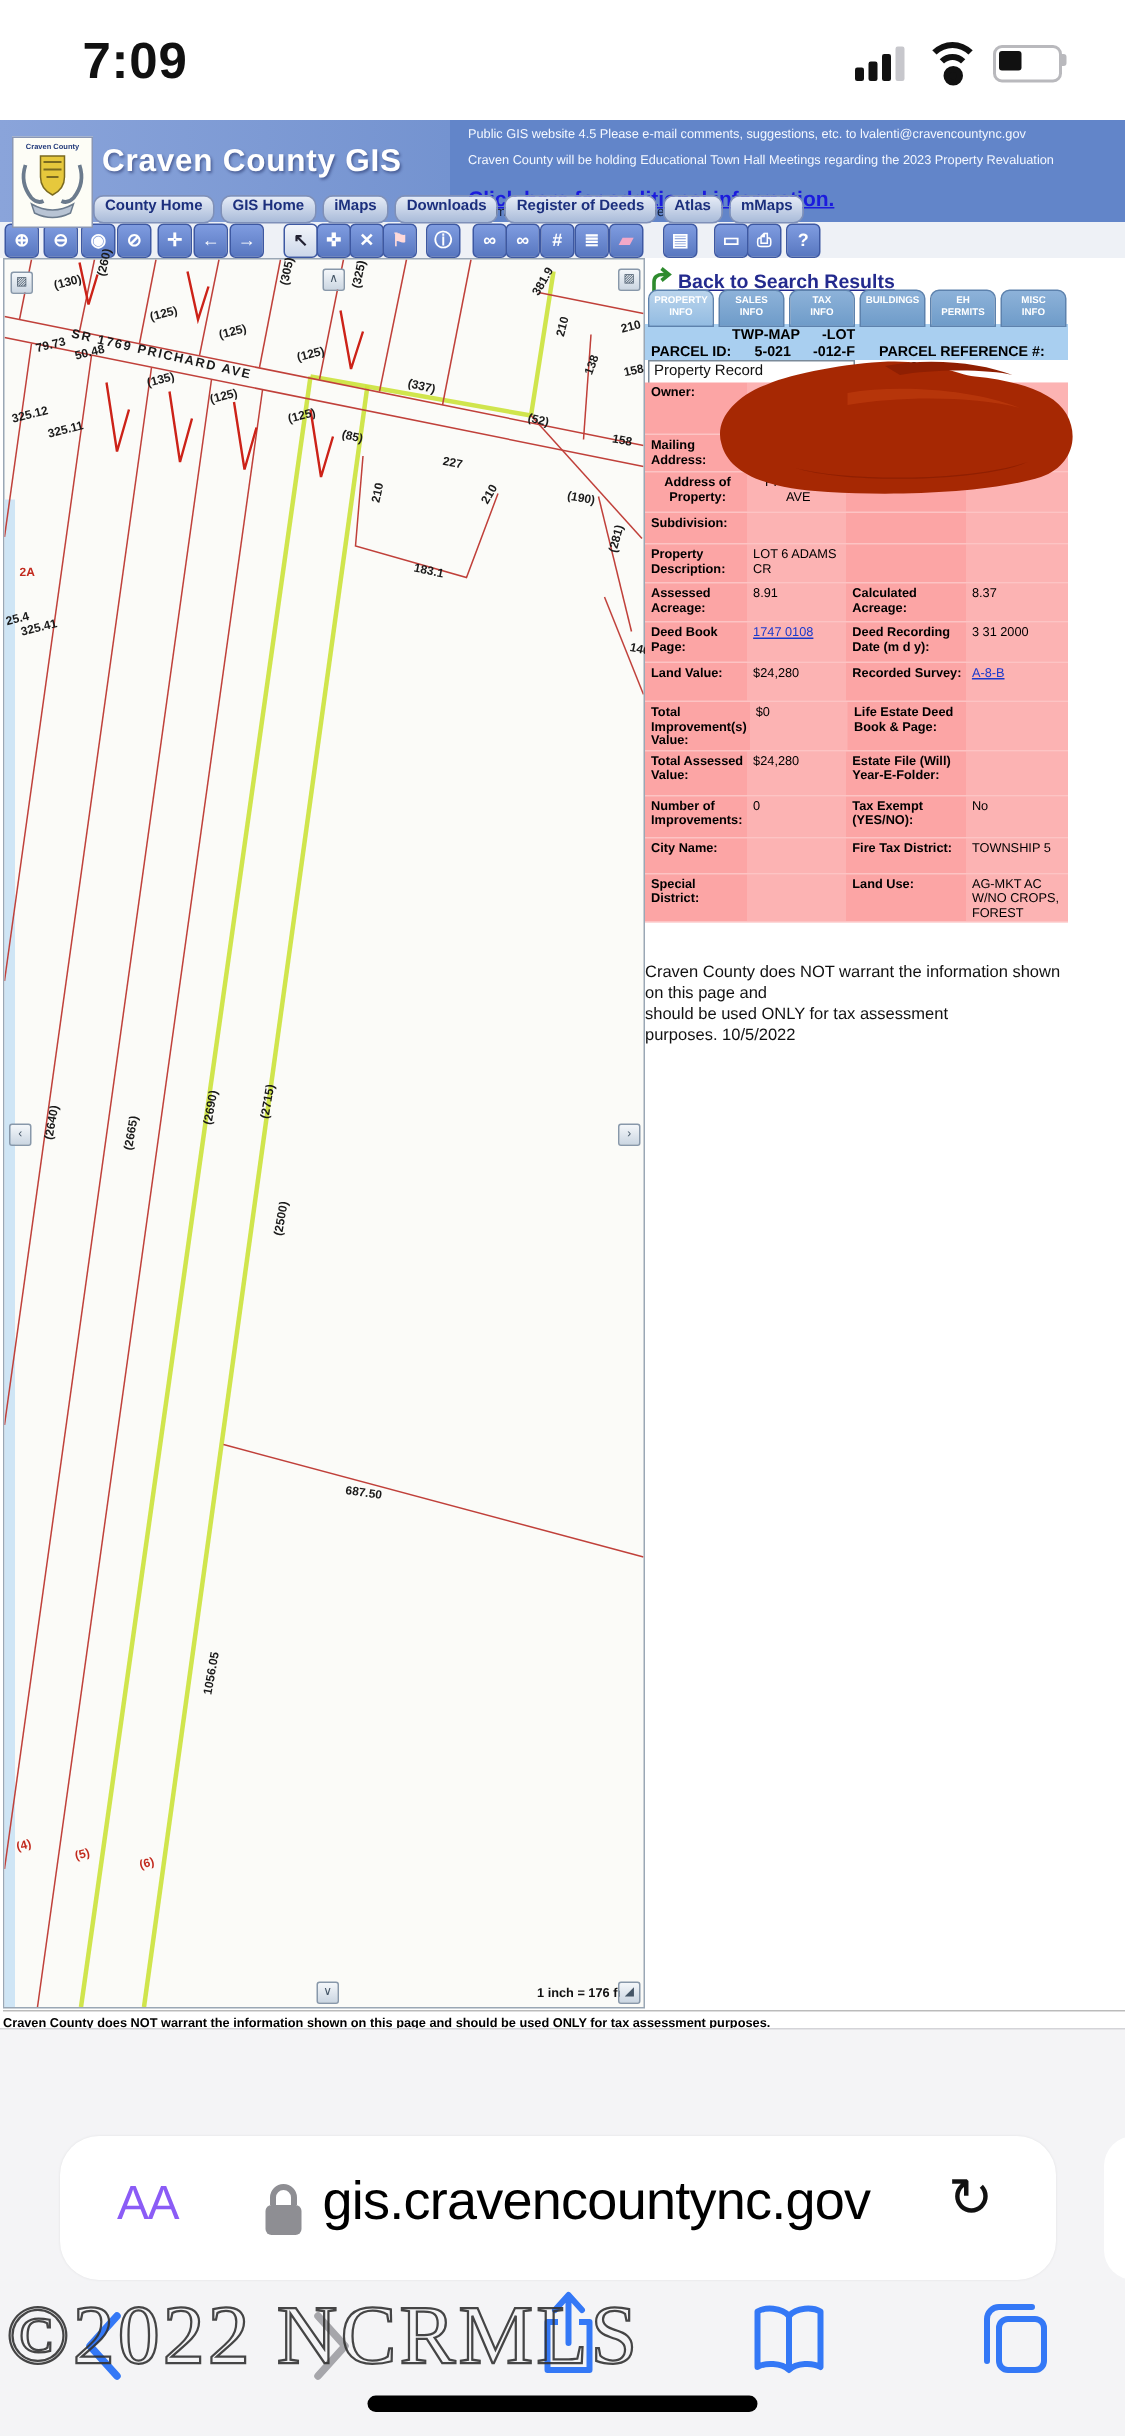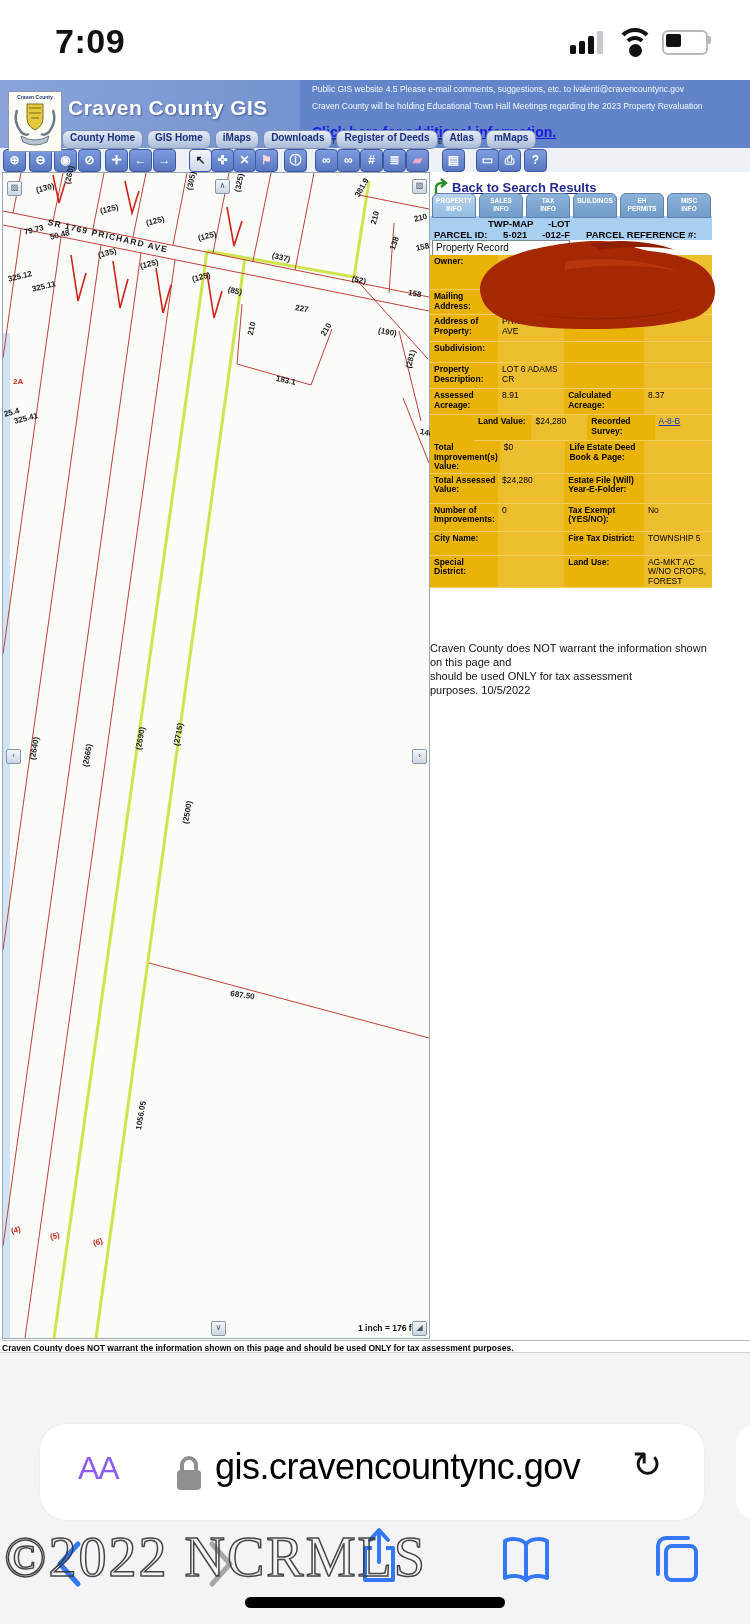--- a/index.html
+++ b/index.html
@@ -38,21 +38,21 @@
   .maplabel.road{font-size:8.5px;letter-spacing:1.2px;}
   .mapbtn{position:absolute;width:13px;height:13px;background:linear-gradient(#f4f7fa,#cbd6e2);
     border:1px solid #8898aa;border-radius:2px;font-size:8px;color:#456;text-align:center;line-height:11px;z-index:3;}
   #scalelabel{position:absolute;font-size:8.5px;font-weight:bold;color:#111;}
   svg.maplayer{position:absolute;left:0;top:0;}
   .pline{fill:none;stroke:#c0403a;stroke-width:1;}
   .hline{fill:none;stroke:#cbe23a;stroke-width:3;opacity:.9;}
   .mline{fill:none;stroke:#cc2218;stroke-width:1.6;}
   
   #backlink{left:452px;top:180px;font-size:13px;font-weight:bold;color:#232a8e;text-decoration:underline;}
-  #panel{left:430px;top:216px;width:282px;background:#eab308;}
+  #panel{left:430px;top:216px;width:282px;background:#fca5a5;}
   #tabsrow{left:432px;top:193px;height:23px;display:flex;z-index:2;}
   .tab{width:42px;height:20px;margin-right:3px;border:1px solid #5d82ad;border-radius:6px 6px 0 0;
     background:linear-gradient(#8db2d9,#6f9cc9);color:#fff;font-size:6.5px;font-weight:bold;text-align:center;padding-top:3px;line-height:7.5px;}
   .tab.active{background:linear-gradient(#bad4ec,#93bce2);}
   #panelhead{left:430px;top:216px;width:282px;height:24px;background:#a9cff0;font-size:9.5px;font-weight:bold;color:#000;}
   #recordbox{left:432px;top:240px;width:130px;height:14px;background:#fff;border:1px solid #7a8a99;
     font-size:10px;color:#111;padding:1px 3px;white-space:nowrap;overflow:hidden;}
   .frow{display:flex;border-bottom:1px solid rgba(255,255,255,.35);}
   .fcell{font-size:8.5px;padding:2px 2px 1px 4px;line-height:9.5px;}
   .flab{width:64px;font-weight:bold;color:#000;}
@@ -274,21 +274,21 @@
           <div class="fcell fval"></div>
           <div class="fcell flab2"></div>
           <div class="fcell fval2"></div>
         </div>
         <div class="frow" style="min-height: 24px;">
           <div class="fcell flab">Mailing Address:</div>
           <div class="fcell fval"></div>
           <div class="fcell flab2"></div>
           <div class="fcell fval2"></div>
         </div>
-        <div class="frow" style="min-height: 26px;">
+        <div class="frow" style="min-height: 26px; text-align: center;">
           <div class="fcell flab">Address of Property:</div>
           <div class="fcell fval">PRICHARD AVE</div>
           <div class="fcell flab2"></div>
           <div class="fcell fval2"></div>
         </div>
         <div class="frow" style="min-height: 20px;">
           <div class="fcell flab">Subdivision:</div>
           <div class="fcell fval"></div>
           <div class="fcell flab2"></div>
           <div class="fcell fval2"></div>
@@ -298,21 +298,27 @@
           <div class="fcell fval">LOT 6 ADAMS CR</div>
           <div class="fcell flab2"></div>
           <div class="fcell fval2"></div>
         </div>
         <div class="frow" style="min-height: 25px;">
           <div class="fcell flab">Assessed Acreage:</div>
           <div class="fcell fval">8.91</div>
           <div class="fcell flab2">Calculated Acreage:</div>
           <div class="fcell fval2">8.37</div>
         </div>
-        <div class="frow" style="min-height: 25px; margin-left: 44px;">
+        <div class="frow" style="min-height: 26px;">
+          <div class="fcell flab">Deed Book Page:</div>
+          <div class="fcell fval"><span class="linkval">1747 0108</span></div>
+          <div class="fcell flab2">Deed Recording Date (m d y):</div>
+          <div class="fcell fval2">3 31 2000</div>
+        </div>
+        <div class="frow" style="min-height: 25px;">
           <div class="fcell flab">Land Value:</div>
           <div class="fcell fval">$24,280</div>
           <div class="fcell flab2">Recorded Survey:</div>
           <div class="fcell fval2"><span class="linkval">A-8-B</span></div>
         </div>
         <div class="frow" style="min-height: 31px;">
           <div class="fcell flab">Total Improvement(s) Value:</div>
           <div class="fcell fval">$0</div>
           <div class="fcell flab2">Life Estate Deed Book &amp; Page:</div>
           <div class="fcell fval2"></div>

